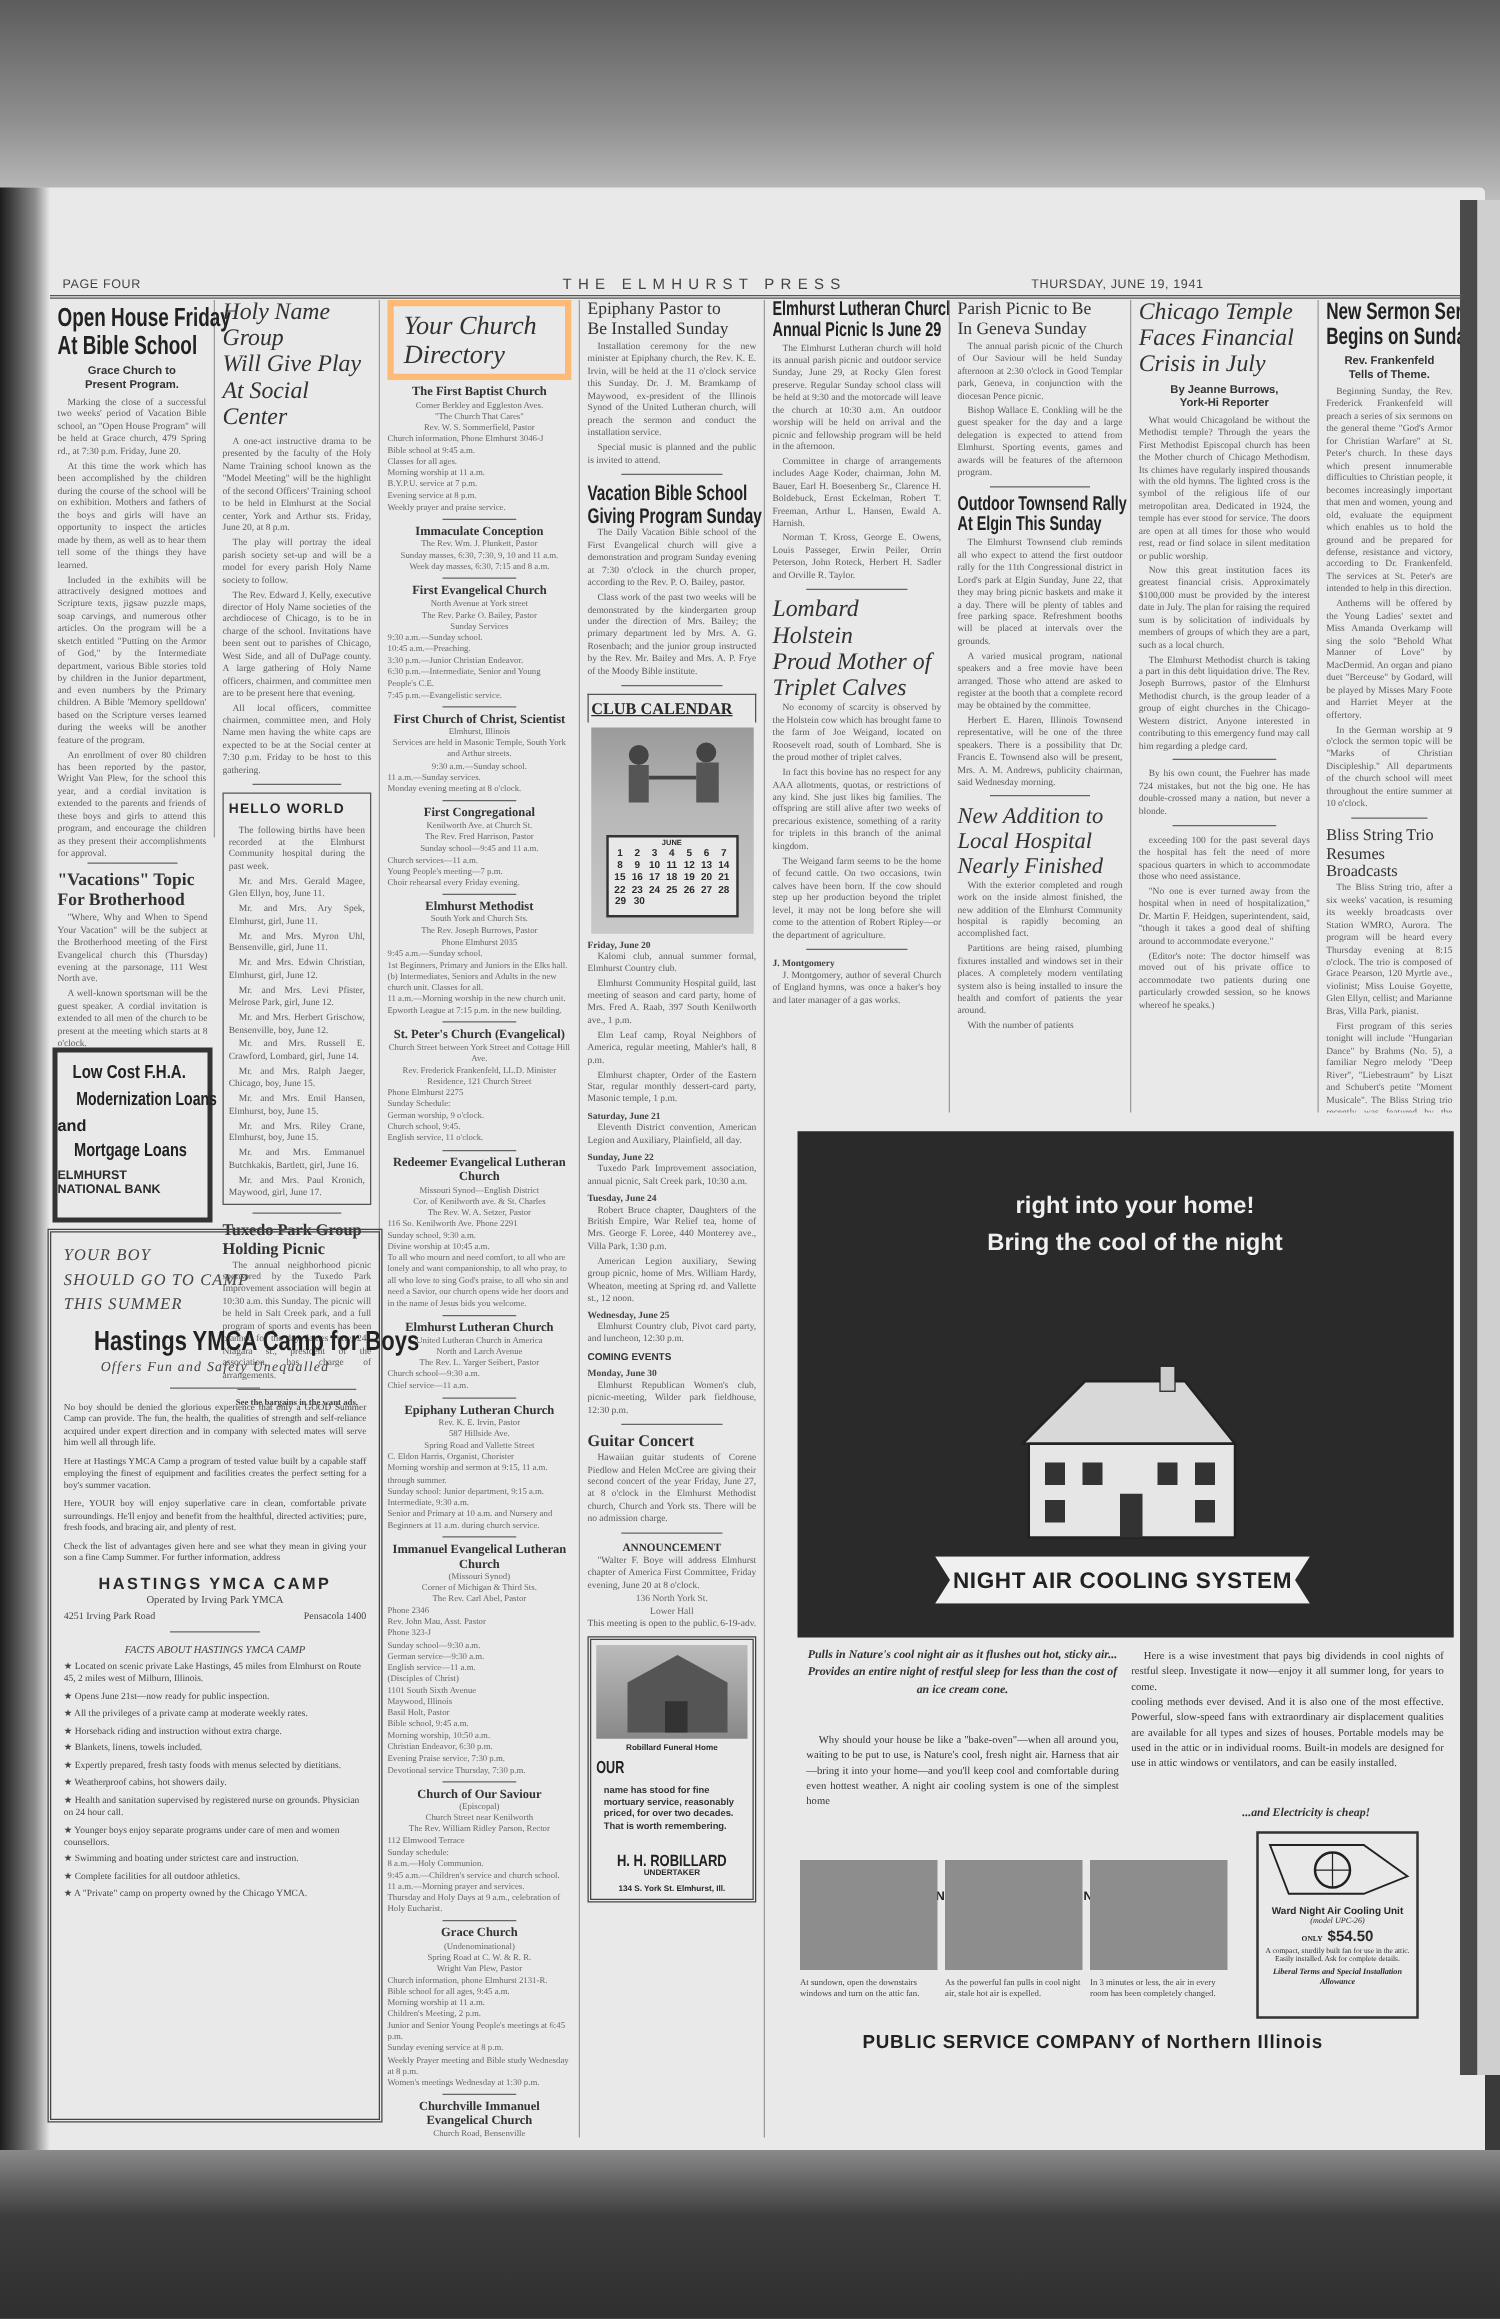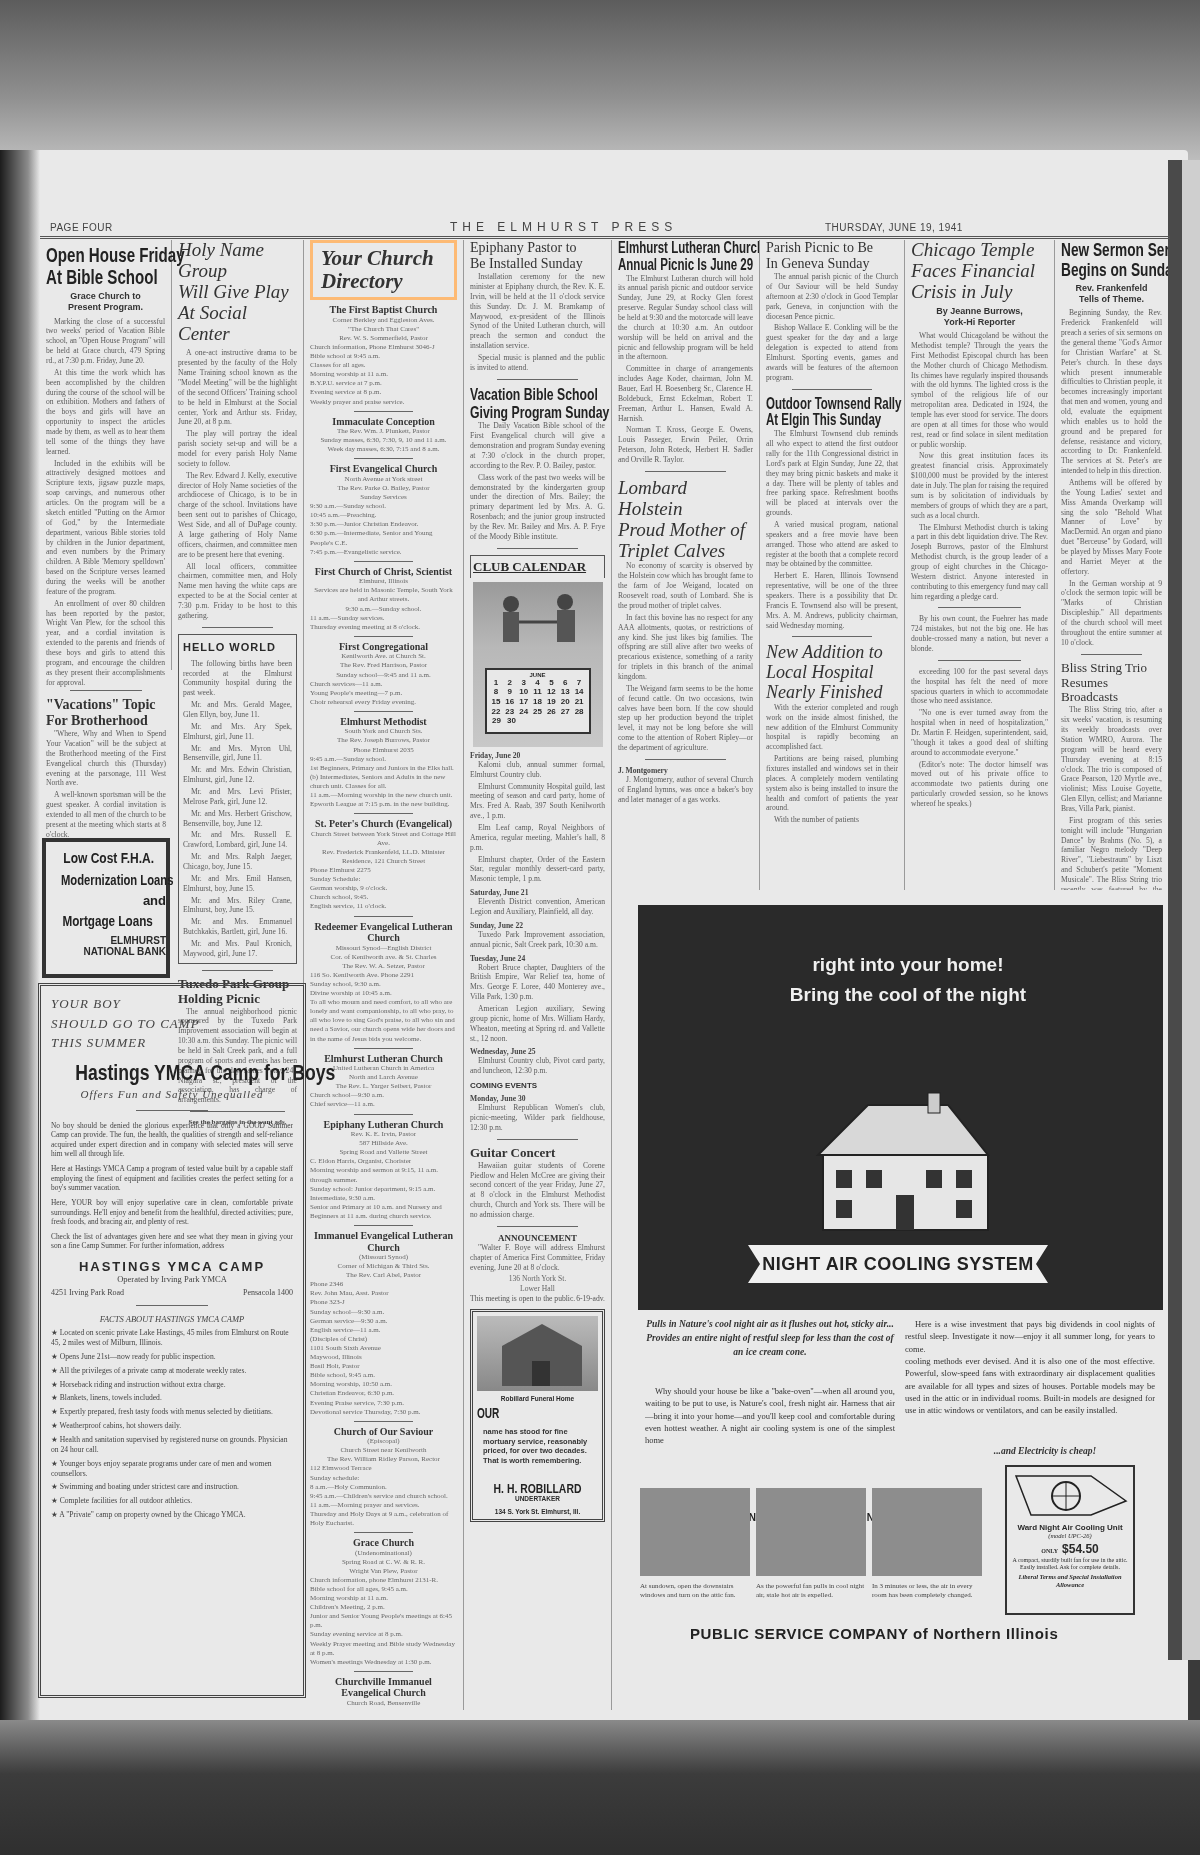--- a/index.html
+++ b/index.html
@@ -97,21 +97,21 @@
   <p class="body">Included in the exhibits will be attractively designed mottoes and Scripture texts, jigsaw puzzle maps, soap carvings, and numerous other articles. On the program will be a sketch entitled "Putting on the Armor of God," by the Intermediate department, various Bible stories told by children in the Junior department, and even numbers by the Primary children. A Bible 'Memory spelldown' based on the Scripture verses learned during the weeks will be another feature of the program.</p>
   <p class="body">An enrollment of over 80 children has been reported by the pastor, Wright Van Plew, for the school this year, and a cordial invitation is extended to the parents and friends of these boys and girls to attend this program, and encourage the children as they present their accomplishments for approval.</p>
 </div>
 <div class="col" style="left:40px; top:684px; width:132px; height:145px; border-right:none;">
   <div class="sep"></div>
   <div class="hd-serif" style="font-size:14px;font-weight:bold;">"Vacations" Topic</div>
   <div class="hd-serif" style="font-size:14px;font-weight:bold;">For Brotherhood</div>
   <p class="body">"Where, Why and When to Spend Your Vacation" will be the subject at the Brotherhood meeting of the First Evangelical church this (Thursday) evening at the parsonage, 111 West North ave.</p>
   <p class="body">A well-known sportsman will be the guest speaker. A cordial invitation is extended to all men of the church to be present at the meeting which starts at 8 o'clock.</p>
 </div>
-<div class="box" style="position:absolute; left:42px; top:838px; width:128px; height:140px; border:4px solid #333; text-align:right; padding-top:8px;">
+<div class="box" style="position:absolute; left:42px; top:838px; width:128px; height:140px; border:4px solid #333; text-align:left; padding-top:8px;">
   <div class="hd-cond" style="font-size:15px; transform:scaleX(0.8); transform-origin:center;">Low Cost F.H.A.</div>
   <div class="hd-cond" style="font-size:15px; transform:scaleX(0.75); transform-origin:center; margin-top:6px;">Modernization Loans</div>
   <div class="hd-cond" style="font-size:13px; transform:none; margin-top:6px;">and</div>
   <div class="hd-cond" style="font-size:15px; transform:scaleX(0.78); transform-origin:center; margin-top:6px;">Mortgage Loans</div>
   <div style="font-family:'Liberation Sans',sans-serif; font-weight:bold; font-size:10px; margin-top:6px;">ELMHURST</div>
   <div style="font-family:'Liberation Sans',sans-serif; font-weight:bold; font-size:10px;">NATIONAL BANK</div>
 </div>
 
 <div class="col" style="left:172px; width:132px; height:760px;">
   <div class="hd-ital" style="font-size:19px;">Holy Name Group</div>
@@ -177,21 +177,21 @@
     <li style="margin-bottom:4px;">★ <span>Weatherproof cabins, hot showers daily.</span></li>
     <li style="margin-bottom:4px;">★ <span>Health and sanitation supervised by registered nurse on grounds. Physician on 24 hour call.</span></li>
     <li style="margin-bottom:4px;">★ <span>Younger boys enjoy separate programs under care of men and women counsellors.</span></li>
     <li style="margin-bottom:4px;">★ <span>Swimming and boating under strictest care and instruction.</span></li>
     <li style="margin-bottom:4px;">★ <span>Complete facilities for all outdoor athletics.</span></li>
     <li style="margin-bottom:4px;">★ <span>A "Private" camp on property owned by the Chicago YMCA.</span></li>
   </ul>
 </div>
 
 <div class="col" style="left:304px; width:160px; height:1470px; overflow:hidden;">
-  <div style="border:3px solid #fdba74; padding:4px 8px; margin-bottom:2px;font-weight:bold;">
+  <div style="border:5px solid #fdba74; padding:4px 8px; margin-bottom:2px;">
     <div class="hd-ital" style="font-size:21px;">Your Church</div>
     <div class="hd-ital" style="font-size:21px;">Directory</div>
   </div>
   <div id="church-list">
       <div>
         <div class="church-name">The First Baptist Church</div>
         <div class="church-line">Corner Berkley and Eggleston Aves.</div>
         <div class="church-line">"The Church That Cares"</div>
         <div class="church-line">Rev. W. S. Sommerfield, Pastor</div>
         <div class="church-line l">Church information, Phone Elmhurst 3046-J</div>
@@ -221,21 +221,21 @@
         <div class="church-line l">6:30 p.m.—Intermediate, Senior and Young People's C.E.</div>
         <div class="church-line l">7:45 p.m.—Evangelistic service.</div>
       </div>
       <div>
         <div class="sep" style="width: 40%; margin: 4px auto;"></div>
         <div class="church-name">First Church of Christ, Scientist</div>
         <div class="church-line">Elmhurst, Illinois</div>
         <div class="church-line">Services are held in Masonic Temple, South York and Arthur streets.</div>
         <div class="church-line">9:30 a.m.—Sunday school.</div>
         <div class="church-line l">11 a.m.—Sunday services.</div>
-        <div class="church-line l">Thursday evening meeting at 8 o'clock.</div>
+        <div class="church-line l">Monday evening meeting at 8 o'clock.</div>
       </div>
       <div>
         <div class="sep" style="width: 40%; margin: 4px auto;"></div>
         <div class="church-name">First Congregational</div>
         <div class="church-line">Kenilworth Ave. at Church St.</div>
         <div class="church-line">The Rev. Fred Harrison, Pastor</div>
         <div class="church-line">Sunday school—9:45 and 11 a.m.</div>
         <div class="church-line l">Church services—11 a.m.</div>
         <div class="church-line l">Young People's meeting—7 p.m.</div>
         <div class="church-line l">Choir rehearsal every Friday evening.</div>

